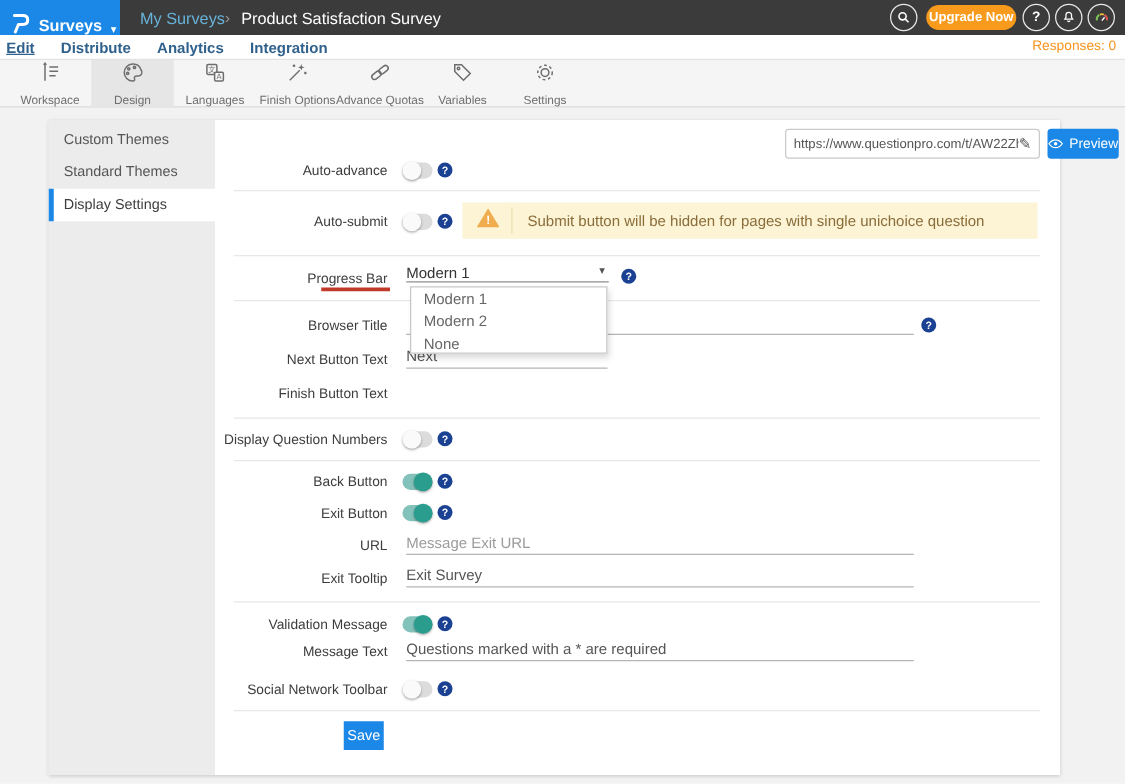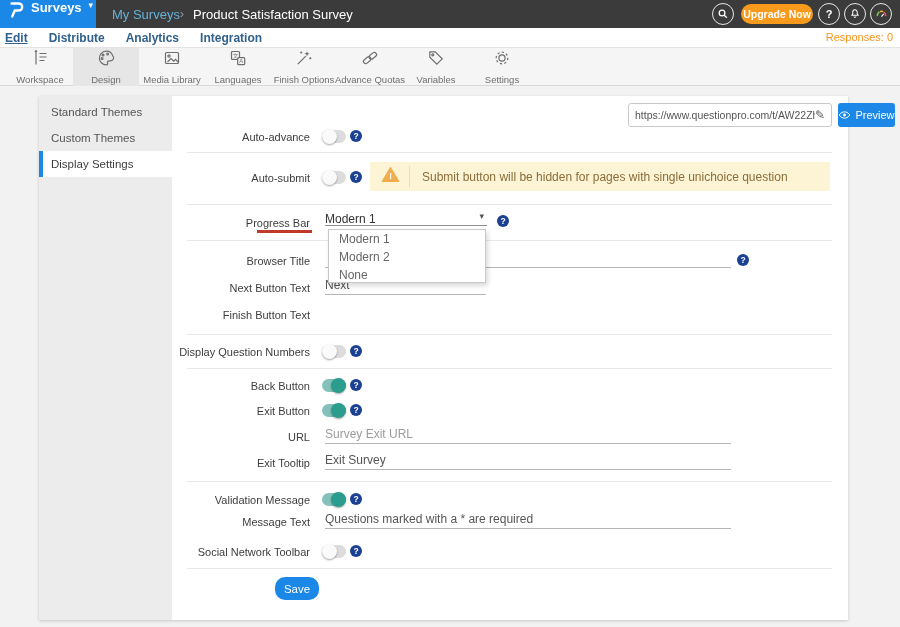--- a/index.html
+++ b/index.html
@@ -1,21 +1,21 @@
 <!DOCTYPE html>
 <html><head>
 <meta charset="utf-8">
 <style>
   * { margin:0; padding:0; box-sizing:border-box; }
   html,body { width:900px; height:627px; }
   body { font-family:"Liberation Sans", sans-serif; background:#f2f2f2; position:relative; overflow:hidden; }
 
   
   .topbar { position:absolute; left:0; top:0; width:900px; height:28px; background:#3b3b3b; z-index:20; }
-  .logo-area { position:absolute; left:0; top:0; width:96px; height:28px; background:#1b87e6; display:flex; align-items:flex-start; padding-left:8px; gap:6px; cursor:pointer; }
+  .logo-area { position:absolute; left:0; top:0; width:96px; height:28px; background:#1b87e6; display:flex; align-items:flex-end; padding-left:8px; gap:6px; cursor:pointer; }
   .logo-area .product { color:#fff; font-size:13px; font-weight:bold; }
   .logo-area .caret { color:#fff; font-size:9px; margin-left:1px; }
   .crumb { position:absolute; top:0; height:28px; display:flex; align-items:center; }
   .crumb-parent { left:112px; color:#66b2d8; font-size:13px; cursor:pointer; }
   .crumb-sep { left:180px; color:#9a9a9a; font-size:12px; }
   .crumb-title { left:193px; color:#fff; font-size:13px; }
   .tb-circle { position:absolute; top:3px; width:22px; height:22px; border:1.5px solid #e8e8e8; border-radius:50%; display:flex; align-items:center; justify-content:center; color:#fff; font-size:11px; font-weight:bold; cursor:pointer; }
   .upgrade-btn { position:absolute; left:741px; top:4px; width:72px; height:20px; background:#f89b1c; border:none; border-radius:10px; color:#fff; font-size:10.5px; font-weight:bold; font-family:inherit; cursor:pointer; }
 
   
@@ -62,21 +62,21 @@
   .warnbox .wsep { width:1px; height:21px; background:#ecdfae; margin-left:9px; }
   .warnbox .wtext { margin-left:12px; font-size:12px; color:#8a6d3b; }
 
   .select-line { position:absolute; left:153px; top:113px; width:162px; height:17px; border-bottom:1px solid #8f8f8f; cursor:pointer; }
   .select-line .sval { font-size:12px; color:#333; }
   .select-line .scaret { position:absolute; right:3px; top:2px; font-size:9px; color:#555; }
   .red-underline { position:absolute; left:85px; top:134px; width:55px; height:3px; background:#c0392b; }
   .dropdown { position:absolute; left:156px; top:133px; width:158px; height:54px; background:#fff; border:1px solid #c8c8c8; box-shadow:2px 3px 5px rgba(0,0,0,0.15); z-index:10; }
   .dd-item { height:18px; line-height:18px; padding-left:10px; font-size:12px; color:#666; cursor:pointer; }
 
-  .save-btn { position:absolute; left:103px; top:481px; width:44px; height:23px; background:#1b87e6; border:none; border-radius:10px; color:#fff; font-size:11.5px; font-family:inherit; cursor:pointer; }
+  .save-btn { position:absolute; left:103px; top:481px; width:32px; height:23px; background:#1b87e6; border:none; border-radius:0; color:#fff; font-size:11.5px; font-family:inherit; cursor:pointer; }
 </style>
 </head>
 <body>
 
 <div class="topbar">
   <div class="logo-area">
     <span style="display:flex;">
       <svg width="17" height="19" viewBox="0 0 24 26">
           <g stroke="#fff" stroke-width="3.4" fill="none" stroke-linecap="round">
             <path d="M5 4.5h9.5c3.5 0 5.5 2 5.5 5s-2 5-5.5 5h-4"></path>
@@ -139,28 +139,20 @@
       <span><svg width="18" height="18" viewBox="0 0 18 18">
             <path d="M9 2.2a6.8 6.8 0 1 0 .4 13.6c1.1 0 1.6-.9 1.2-1.8-.5-1.1.3-2.2 1.5-2.2h1.6a2.9 2.9 0 0 0 2.1-4.9A6.8 6.8 0 0 0 9 2.2z"></path>
             <circle cx="6" cy="6" r=".9"></circle>
             <circle cx="10.6" cy="4.9" r=".9"></circle>
             <circle cx="5.1" cy="9.6" r=".9"></circle>
           </svg></span>
       <span class="tlabel">Design</span>
     </div>
     <div class="tool-item">
       <span><svg width="18" height="18" viewBox="0 0 18 18">
-            <rect x="2.5" y="3.5" width="13" height="11" rx="1"></rect>
-            <circle cx="6" cy="7" r="1.1"></circle>
-            <path d="M4.5 13l3.5-3.5 2.7 2.7 1.8-1.8 2.5 2.6"></path>
-          </svg></span>
-      <span class="tlabel">Media Library</span>
-    </div>
-    <div class="tool-item">
-      <span><svg width="18" height="18" viewBox="0 0 18 18">
             <rect x="2.5" y="2.5" width="8" height="8" rx="1"></rect>
             <text x="6.5" y="8.8" font-size="6" text-anchor="middle" fill="#6e6e6e" stroke="none">文</text>
             <rect x="8.7" y="8.7" width="7" height="7" rx="1" fill="#f5f5f5"></rect>
             <text x="12.2" y="14.3" font-size="6" text-anchor="middle" fill="#6e6e6e" stroke="none">A</text>
           </svg></span>
       <span class="tlabel">Languages</span>
     </div>
     <div class="tool-item">
       <span><svg width="18" height="18" viewBox="0 0 18 18">
             <path d="M2.8 15.2l8-8"></path>
@@ -204,22 +196,22 @@
           <circle cx="9" cy="7" r="2" fill="#fff" stroke="none"></circle>
         </svg>
       </span>
     <span>Preview</span>
   </button>
 </div>
 
 <div class="panel">
 
   <div class="side">
+    <div class="side-item">Custom Themes</div>
     <div class="side-item">Standard Themes</div>
-    <div class="side-item">Custom Themes</div>
     <div class="side-item active">Display Settings</div>
   </div>
 
   <div class="content">
 
     <div class="frow" style="top:33px;">
       <span class="flabel">Auto-advance</span>
       <span class="toggle">
           <span class="knob"></span>
         </span>
@@ -298,21 +290,21 @@
     <div class="frow" style="top:307px;">
       <span class="flabel">Exit Button</span>
       <span class="toggle on">
           <span class="knob"></span>
         </span>
       <span class="help">?</span>
     </div>
 
     <div class="frow" style="top:333px;">
       <span class="flabel">URL</span>
-      <span class="uline long placeholder">Survey Exit URL</span>
+      <span class="uline long placeholder">Message Exit URL</span>
     </div>
 
     <div class="frow" style="top:359px;">
       <span class="flabel">Exit Tooltip</span>
       <span class="uline long">Exit Survey</span>
     </div>
     <div class="divider" style="top:385px;"></div>
 
     <div class="frow" style="top:396px;">
       <span class="flabel">Validation Message</span>

